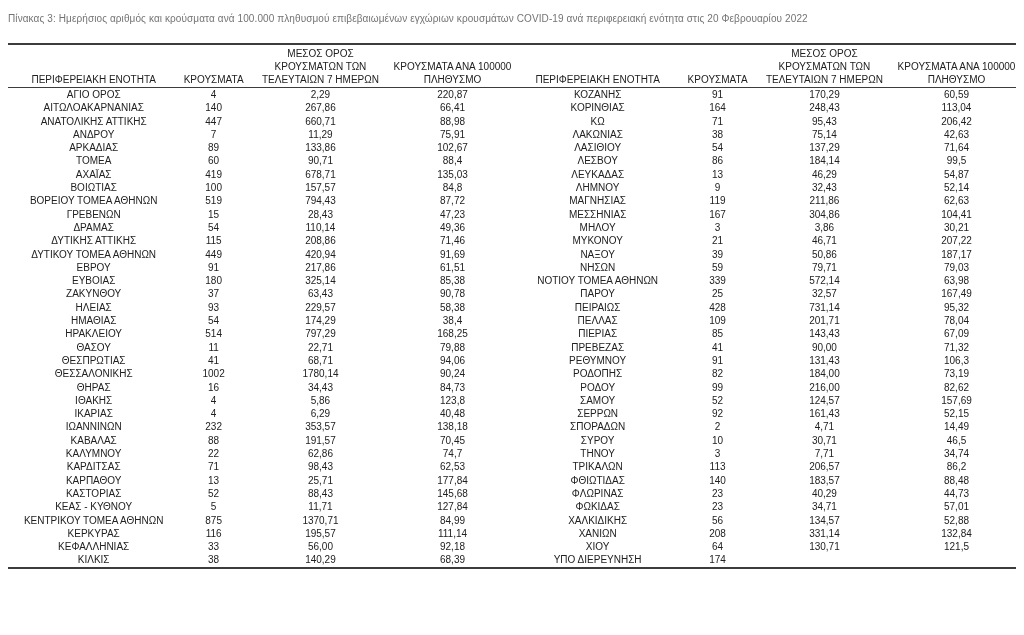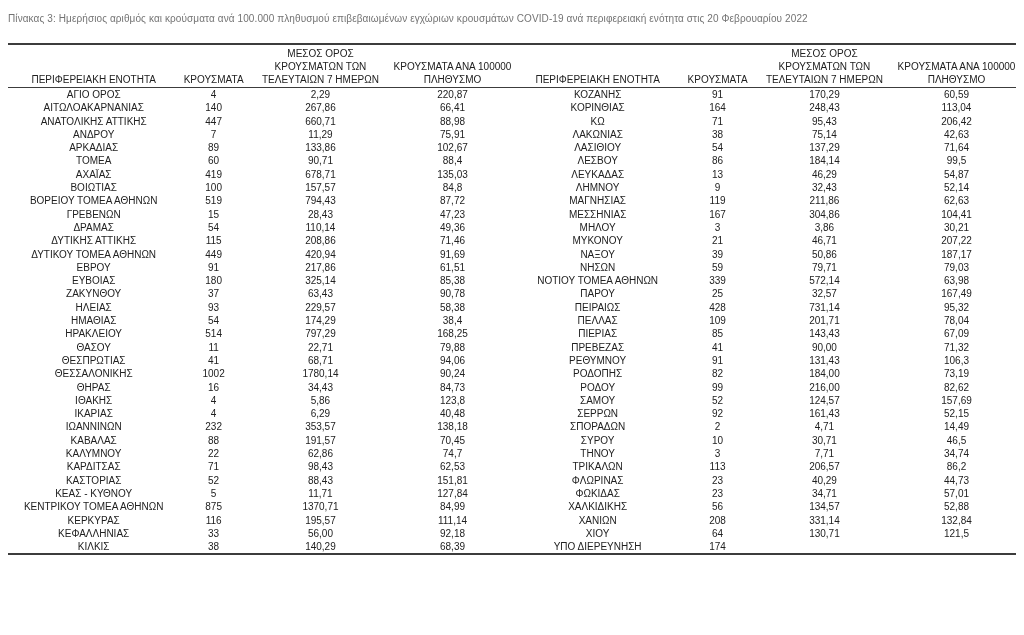--- a/index.html
+++ b/index.html
@@ -372,24 +372,34 @@
           <td>ΚΑΡΔΙΤΣΑΣ</td>
           <td>71</td>
           <td>98,43</td>
           <td>62,53</td>
           <td>ΤΡΙΚΑΛΩΝ</td>
           <td>113</td>
           <td>206,57</td>
           <td>86,2</td>
         </tr>
         <tr>
+          <td>ΚΑΡΠΑΘΟΥ</td>
+          <td>13</td>
+          <td>25,71</td>
+          <td>177,84</td>
+          <td>ΦΘΙΩΤΙΔΑΣ</td>
+          <td>140</td>
+          <td>183,57</td>
+          <td>88,48</td>
+        </tr>
+        <tr>
           <td>ΚΑΣΤΟΡΙΑΣ</td>
           <td>52</td>
           <td>88,43</td>
-          <td>151,81</td>
+          <td>145,68</td>
           <td>ΦΛΩΡΙΝΑΣ</td>
           <td>23</td>
           <td>40,29</td>
           <td>44,73</td>
         </tr>
         <tr>
           <td>ΚΕΑΣ - ΚΥΘΝΟΥ</td>
           <td>5</td>
           <td>11,71</td>
           <td>127,84</td>

